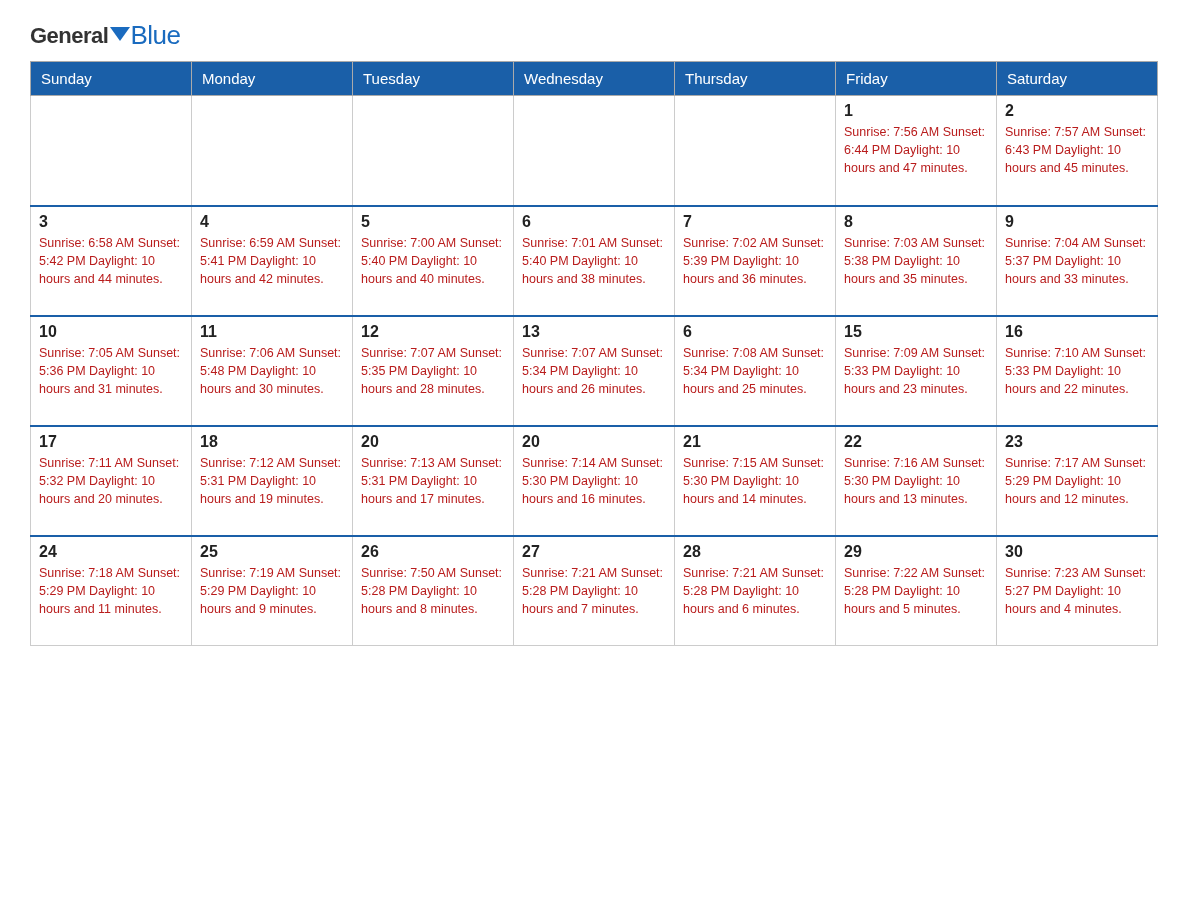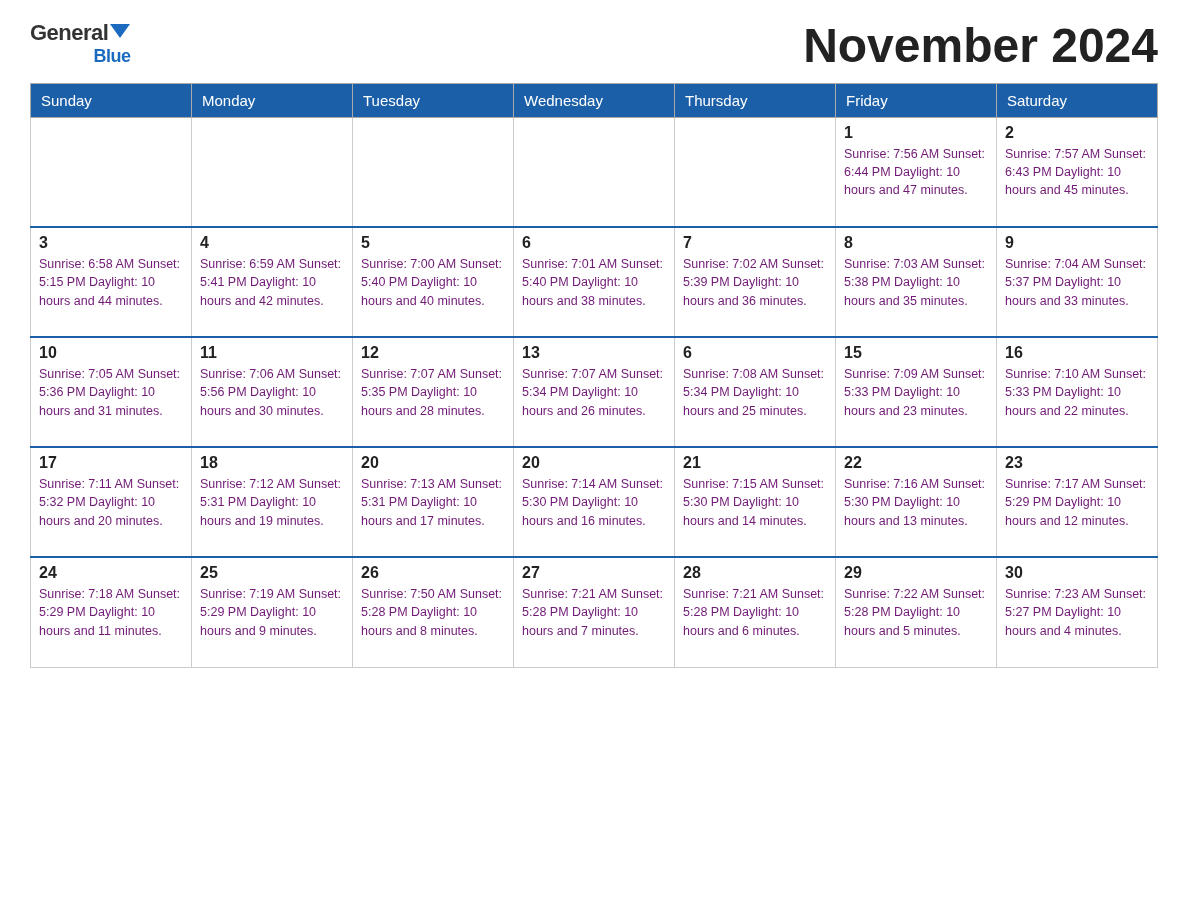--- a/index.html
+++ b/index.html
@@ -10,32 +10,32 @@
       color: #222;
     }
     .header-row {
       display: flex;
       align-items: flex-start;
       justify-content: space-between;
       margin-bottom: 10px;
     }
     .logo {
       display: flex;
-      flex-direction: column;
-      align-items: flex-end;
+      flex-direction: row;
+      align-items: center;
     }
     .logo-general {
       font-size: 22px;
       font-weight: bold;
       color: #333;
       letter-spacing: -0.5px;
     }
     .logo-blue {
-      font-size: 18px;
-      font-weight: bold;
+      font-size: 26px;
+      font-weight: normal;
       color: #1a6bbf;
       letter-spacing: -0.5px;
     }
     .logo-triangle {
       display: inline-block;
       width: 0;
       height: 0;
       border-left: 10px solid transparent;
       border-right: 10px solid transparent;
       border-top: 14px solid #1a6bbf;
@@ -87,21 +87,21 @@
     }
     .day-number {
       font-size: 16px;
       font-weight: bold;
       color: #222;
       display: block;
       margin-bottom: 3px;
     }
     .day-info {
       font-size: 12.5px;
-      color: #701a75;
+      color: #b91c1c;
       line-height: 1.45;
     }
     .empty-cell {
       background: #fff;
     }
     .row-divider td {
       border-top: 2px solid #1a5fa8;
     }
   </style>
 </head>
@@ -111,21 +111,20 @@
   <div class="logo">
     <div class="logo-line">
       <span class="logo-general">General</span>
       <span class="logo-triangle"></span>
     </div>
     <div>
       <span class="logo-blue">Blue</span>
     </div>
   </div>
   <div class="title-block">
-    <div class="calendar-title">November 2024</div>
   </div>
 </div>
 
 <table class="calendar">
   <thead>
     <tr>
     <th>Sunday</th>
         <th>Monday</th>
         <th>Tuesday</th>
         <th>Wednesday</th>
@@ -151,21 +150,21 @@
           <span class="day-number">2</span>
           <div class="day-info">Sunrise: 7:57 AM
 Sunset: 6:43 PM
 Daylight: 10 hours and 45 minutes.</div>
         </td>
       </tr>
       <tr class="row-divider">
         <td>
           <span class="day-number">3</span>
           <div class="day-info">Sunrise: 6:58 AM
-Sunset: 5:15 PM
+Sunset: 5:42 PM
 Daylight: 10 hours and 44 minutes.</div>
         </td>
         <td>
           <span class="day-number">4</span>
           <div class="day-info">Sunrise: 6:59 AM
 Sunset: 5:41 PM
 Daylight: 10 hours and 42 minutes.</div>
         </td>
         <td>
           <span class="day-number">5</span>
@@ -201,21 +200,21 @@
       <tr class="row-divider">
         <td>
           <span class="day-number">10</span>
           <div class="day-info">Sunrise: 7:05 AM
 Sunset: 5:36 PM
 Daylight: 10 hours and 31 minutes.</div>
         </td>
         <td>
           <span class="day-number">11</span>
           <div class="day-info">Sunrise: 7:06 AM
-Sunset: 5:56 PM
+Sunset: 5:48 PM
 Daylight: 10 hours and 30 minutes.</div>
         </td>
         <td>
           <span class="day-number">12</span>
           <div class="day-info">Sunrise: 7:07 AM
 Sunset: 5:35 PM
 Daylight: 10 hours and 28 minutes.</div>
         </td>
         <td>
           <span class="day-number">13</span>

